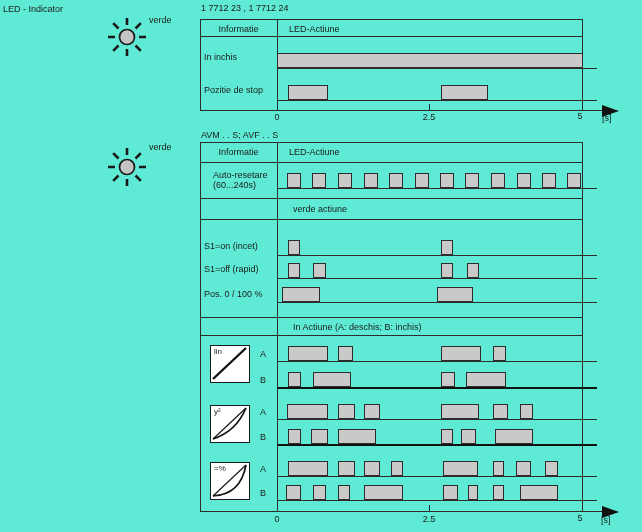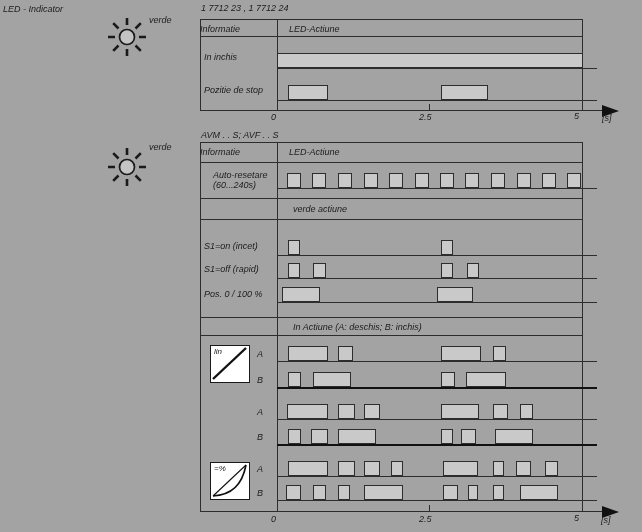--- a/index.html
+++ b/index.html
@@ -1,19 +1,19 @@
 <!DOCTYPE html>
 <html><head>
 <meta charset="utf-8">
 <style>
   html,body{margin:0;padding:0;background:#ffffff;}
-  #canvas{position:relative;width:642px;height:532px;background:#a3a3a3;overflow:hidden;
-          font-family:"Liberation Sans",sans-serif;color:#1c1c1c;font-style:italic;}
+  #canvas{position:relative;width:642px;height:532px;background:#5eead4;overflow:hidden;
+          font-family:"Liberation Sans",sans-serif;color:#1c1c1c;}
   .lbl{position:absolute;font-size:9px;line-height:10px;white-space:nowrap;color:#1c1c1c;}
-  .ctr{text-align:left;}
+  .ctr{text-align:center;}
   .hline{position:absolute;height:1.3px;background:#2d2d2d;}
   .vline{position:absolute;width:1.3px;background:#2d2d2d;}
   .track{position:absolute;height:15px;width:320px;border-bottom:1.4px solid #2d2d2d;}
   .track.thick{border-bottom-width:2.6px;border-bottom-color:#111;}
   .pulse{position:absolute;top:0;bottom:0;background:#c9c9c9;border:1.2px solid #2d2d2d;box-sizing:border-box;}
   .arrow{position:absolute;width:0;height:0;border-top:6px solid transparent;
          border-bottom:6px solid transparent;border-left:17px solid #111;}
   .tick{position:absolute;width:1.2px;height:6px;background:#2d2d2d;}
   .curvebox{position:absolute;width:40px;height:38px;border:1.5px solid #1a1a1a;box-sizing:border-box;background:#fff;}
   .curvebox .cv-lbl{position:absolute;left:3px;top:1px;font-size:8px;line-height:9px;}
@@ -141,20 +141,27 @@
         <div class="pulse" style="left: 215.7px; width: 13.4px;"></div>
       </div>
     <div class="lbl ctr" style="left:57px;top:233px;width:12px">B</div>
     <div class="track thick" style="left:77px;top:230px">
         <div class="pulse" style="left: 11px; width: 13.4px;"></div>
         <div class="pulse" style="left: 36px; width: 37.9px;"></div>
         <div class="pulse" style="left: 164.4px; width: 13.4px;"></div>
         <div class="pulse" style="left: 189.4px; width: 39.7px;"></div>
       </div>
 
+    <div class="curvebox" style="left:10px;top:263px">
+      <svg width="37" height="35" viewBox="0 0 37 35">
+        <path d="M2 33 L35 2" stroke="#111" stroke-width="1.1" fill="none"></path>
+        <path d="M2 33 C 20 27, 30 14, 35 2" stroke="#111" stroke-width="1.7" fill="none"></path>
+      </svg>
+      <span class="cv-lbl">y²</span>
+    </div>
     <div class="lbl ctr" style="left:57px;top:265px;width:12px">A</div>
     <div class="track" style="left:77px;top:262px">
         <div class="pulse" style="left: 10.4px; width: 40.3px;"></div>
         <div class="pulse" style="left: 61.1px; width: 16.5px;"></div>
         <div class="pulse" style="left: 87.4px; width: 15.3px;"></div>
         <div class="pulse" style="left: 164.4px; width: 37.9px;"></div>
         <div class="pulse" style="left: 215.7px; width: 15.3px;"></div>
         <div class="pulse" style="left: 242.6px; width: 13.4px;"></div>
       </div>
     <div class="lbl ctr" style="left:57px;top:290px;width:12px">B</div>

